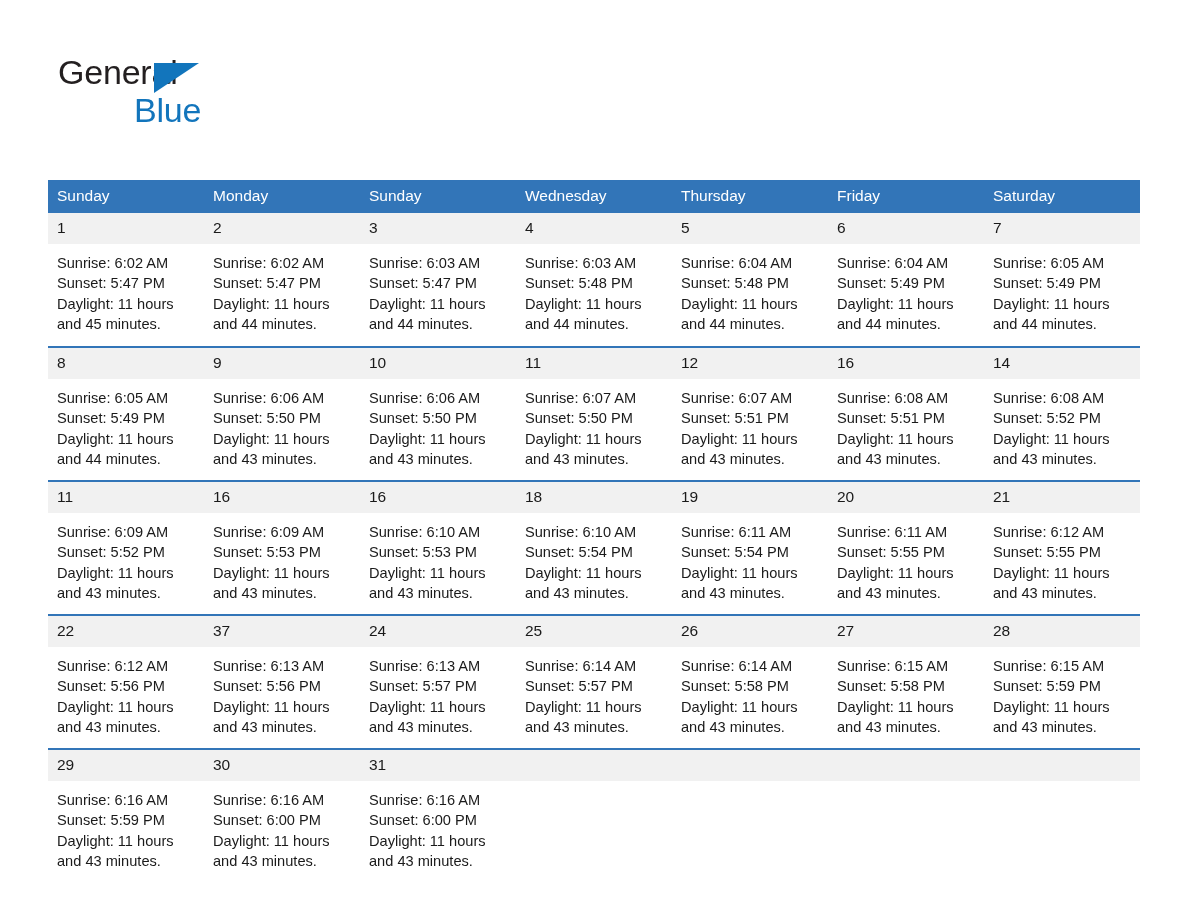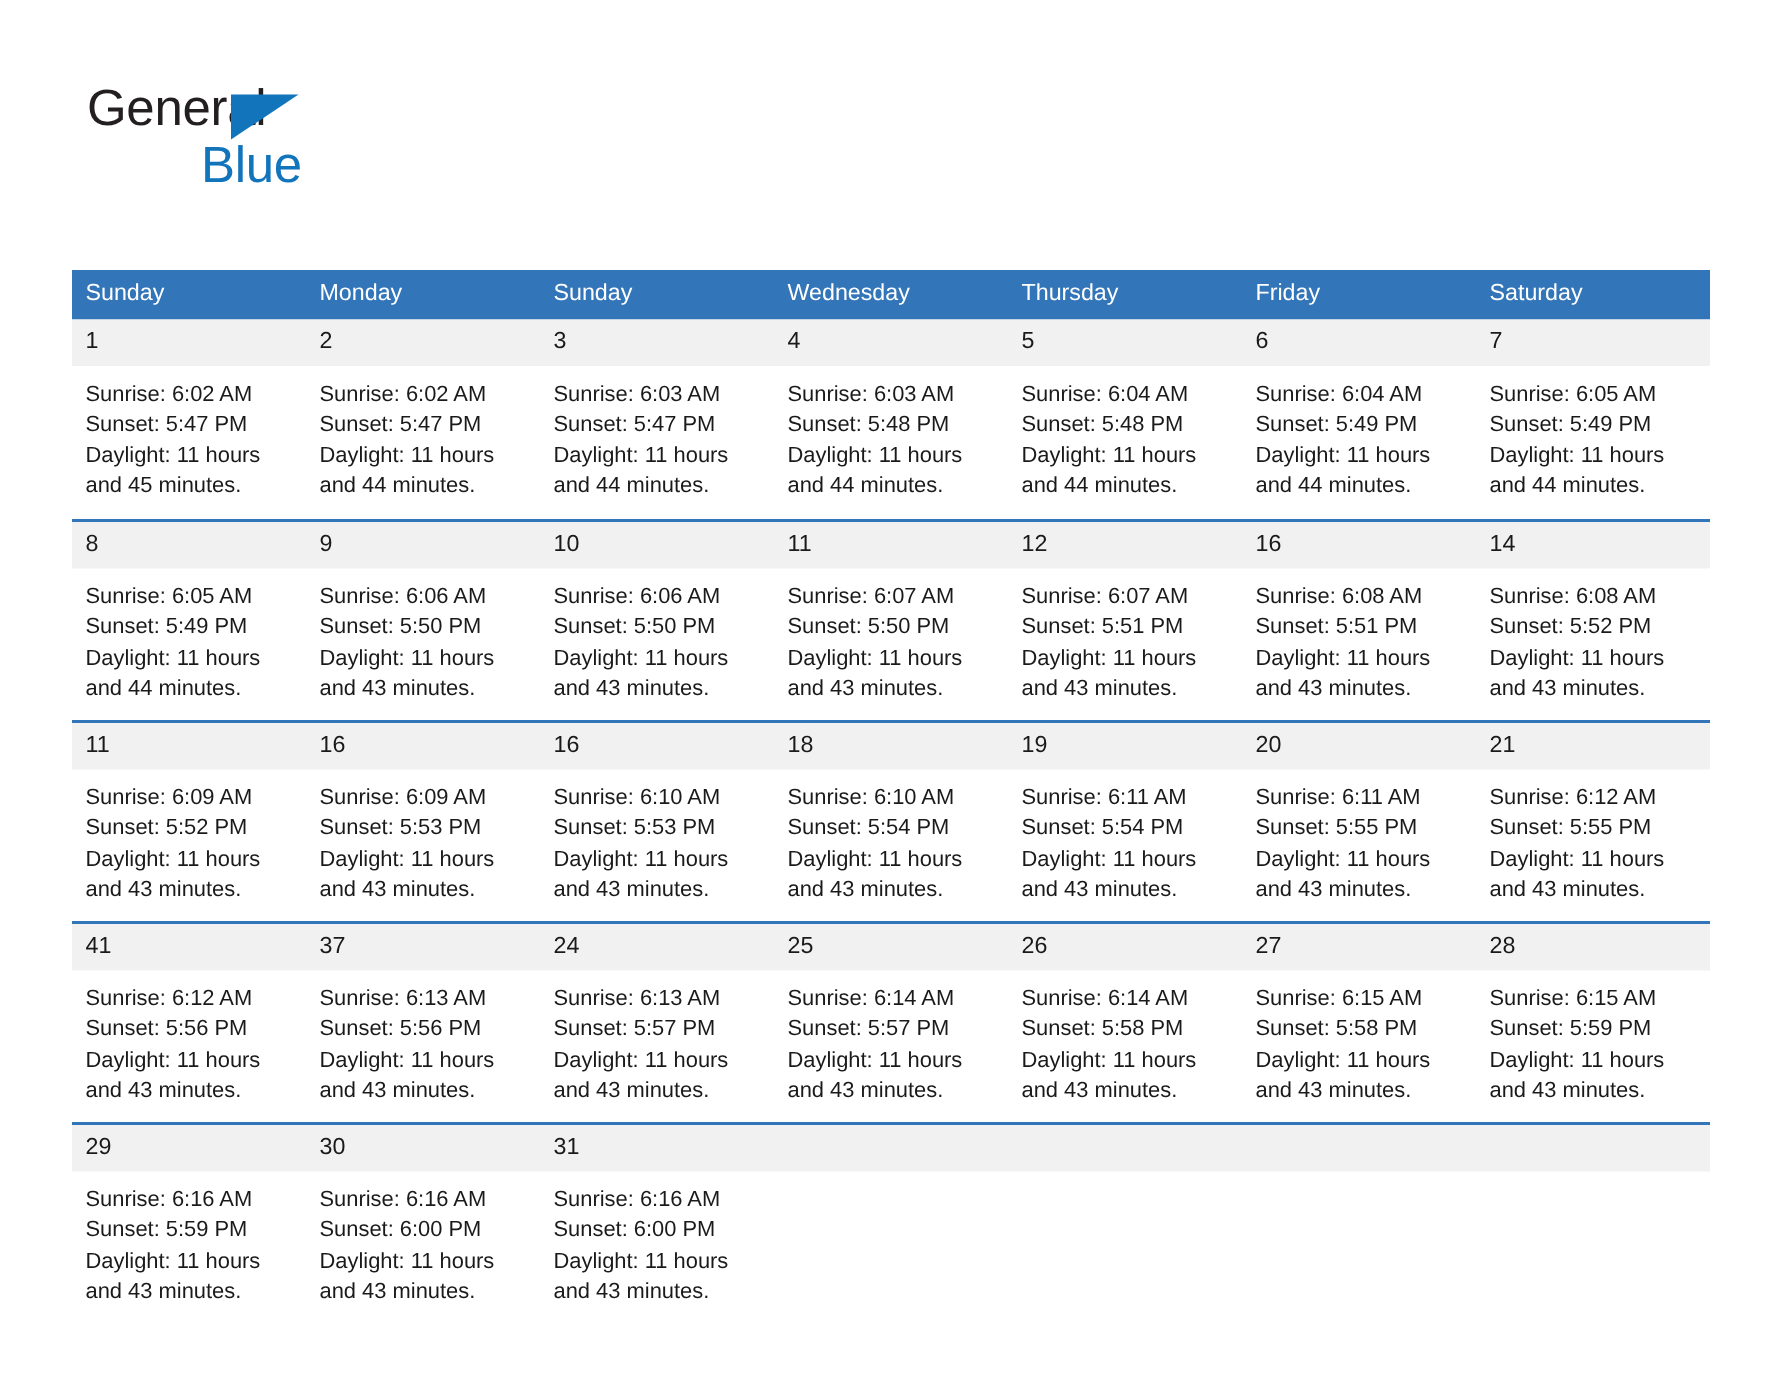--- a/index.html
+++ b/index.html
@@ -353,21 +353,21 @@
             <div>Sunrise: 6:12 AM</div>
             <div>Sunset: 5:55 PM</div>
             <div>Daylight: 11 hours</div>
             <div>and 43 minutes.</div>
           </div>
         </td>
       </tr>
 
       <tr class="week">
         <td>
-          <span class="daynum">41</span>
+          <span class="daynum">22</span>
           <div class="cell-body">
             <div>Sunrise: 6:12 AM</div>
             <div>Sunset: 5:56 PM</div>
             <div>Daylight: 11 hours</div>
             <div>and 43 minutes.</div>
           </div>
         </td>
         <td>
           <span class="daynum">37</span>
           <div class="cell-body">

